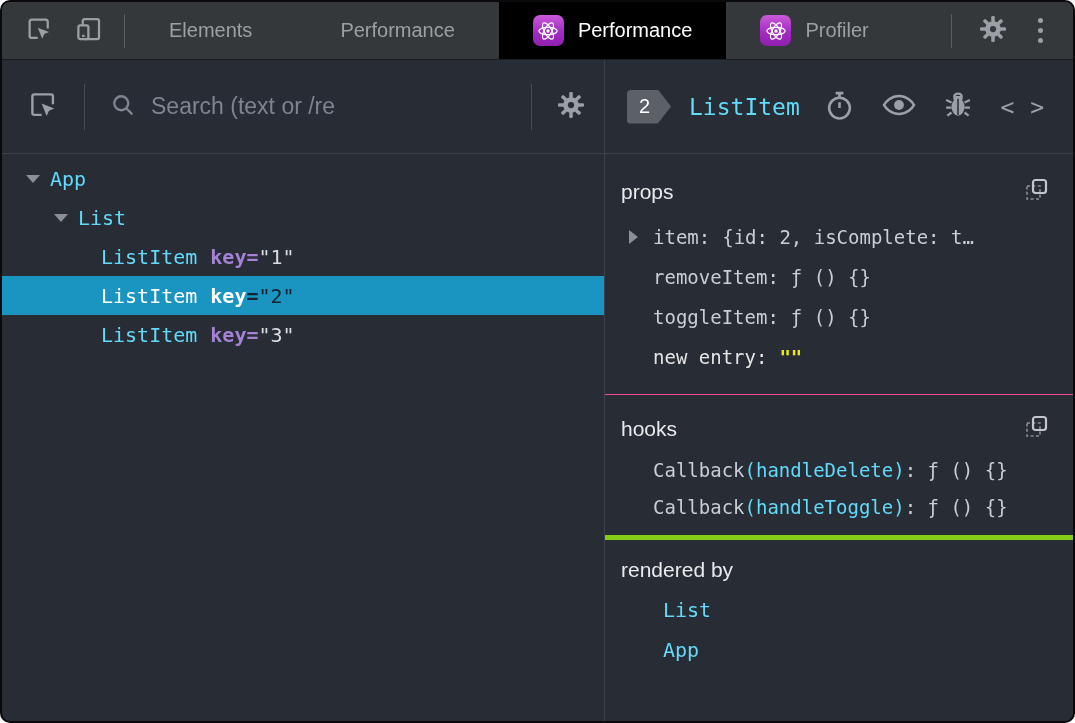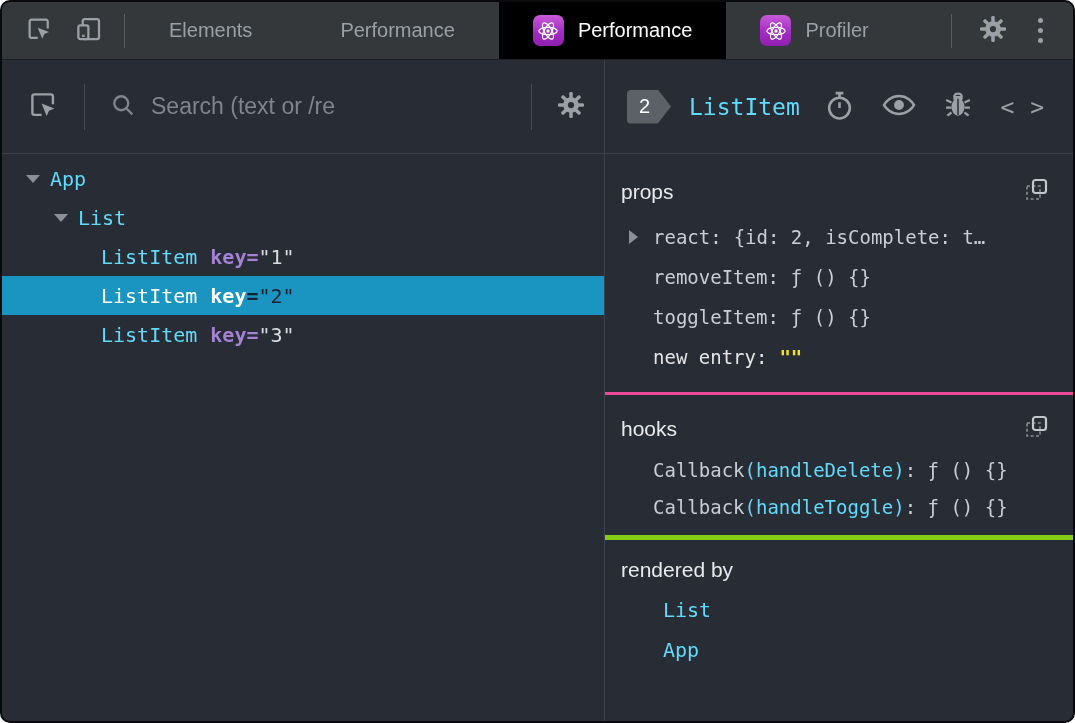--- a/index.html
+++ b/index.html
@@ -80,21 +80,21 @@
     font-size:20px; display:flex; align-items:center; padding:0 16px 0 12px;
     clip-path:polygon(0 0, 70% 0, 100% 50%, 70% 100%, 0 100%);
     border-radius:4px;
   }
   .sel-name { font-family:"DejaVu Sans Mono", monospace; font-size:23px; color:#61dafb; margin-left:18px; }
   .rh-icons { margin-left:auto; display:flex; align-items:center; gap:27px; }
   .code-glyph { font-family:"DejaVu Sans Mono", monospace; font-size:23px; color:#9aa0a6; letter-spacing:1px; }
 
   
   .section { padding:0 16px 0 12px; }
-  .sec-props { height:241px; border-bottom:3px solid #ec4899; }
+  .sec-props { height:241px; border-bottom:1px solid #ec4899; }
   .sec-hooks { height:145px; border-bottom:5px solid #84cc16; }
   .sec-rendered { flex:1; }
   .sec-head { display:flex; align-items:center; justify-content:space-between; padding:24px 8px 0 4px; }
   .sec-title { font-size:21px; color:#e8eaed; }
   .copy-btn { background:none; border:none; cursor:pointer; }
   .sec-rows { margin-top:12px; font-family:"DejaVu Sans Mono", monospace; font-size:19px; }
   .kv-row { position:relative; line-height:40px; padding-left:36px; color:#c9ced6; white-space:nowrap; overflow:hidden; }
   .kv-row .tri-right {
     position:absolute; left:12px; top:13px; width:0; height:0;
     border-top:7px solid transparent; border-bottom:7px solid transparent;
@@ -316,21 +316,21 @@
               <svg width="24" height="24" viewBox="0 0 24 24" fill="none">
                 <rect x="2" y="8" width="13" height="13" stroke="#8a9097" stroke-width="1.6" stroke-dasharray="3 2.4"></rect>
                 <rect x="8" y="2" width="13" height="13" rx="2.5" stroke="#c3c7cc" stroke-width="2.2"></rect>
               </svg>
             </span>
           </button>
         </div>
         <div class="sec-rows">
           <div class="kv-row">
             <span class="tri-right"></span>
-            <span class="kv-label">react:</span><span class="kv-val">{id: 2, isComplete: t…</span>
+            <span class="kv-label">item:</span><span class="kv-val">{id: 2, isComplete: t…</span>
           </div>
           <div class="kv-row">
             <span class="kv-label">removeItem:</span><span class="kv-val">ƒ () {}</span>
           </div>
           <div class="kv-row">
             <span class="kv-label">toggleItem:</span><span class="kv-val">ƒ () {}</span>
           </div>
           <div class="kv-row muted">
             <span class="kv-label">new entry:</span><span class="kv-val">""</span>
           </div>

